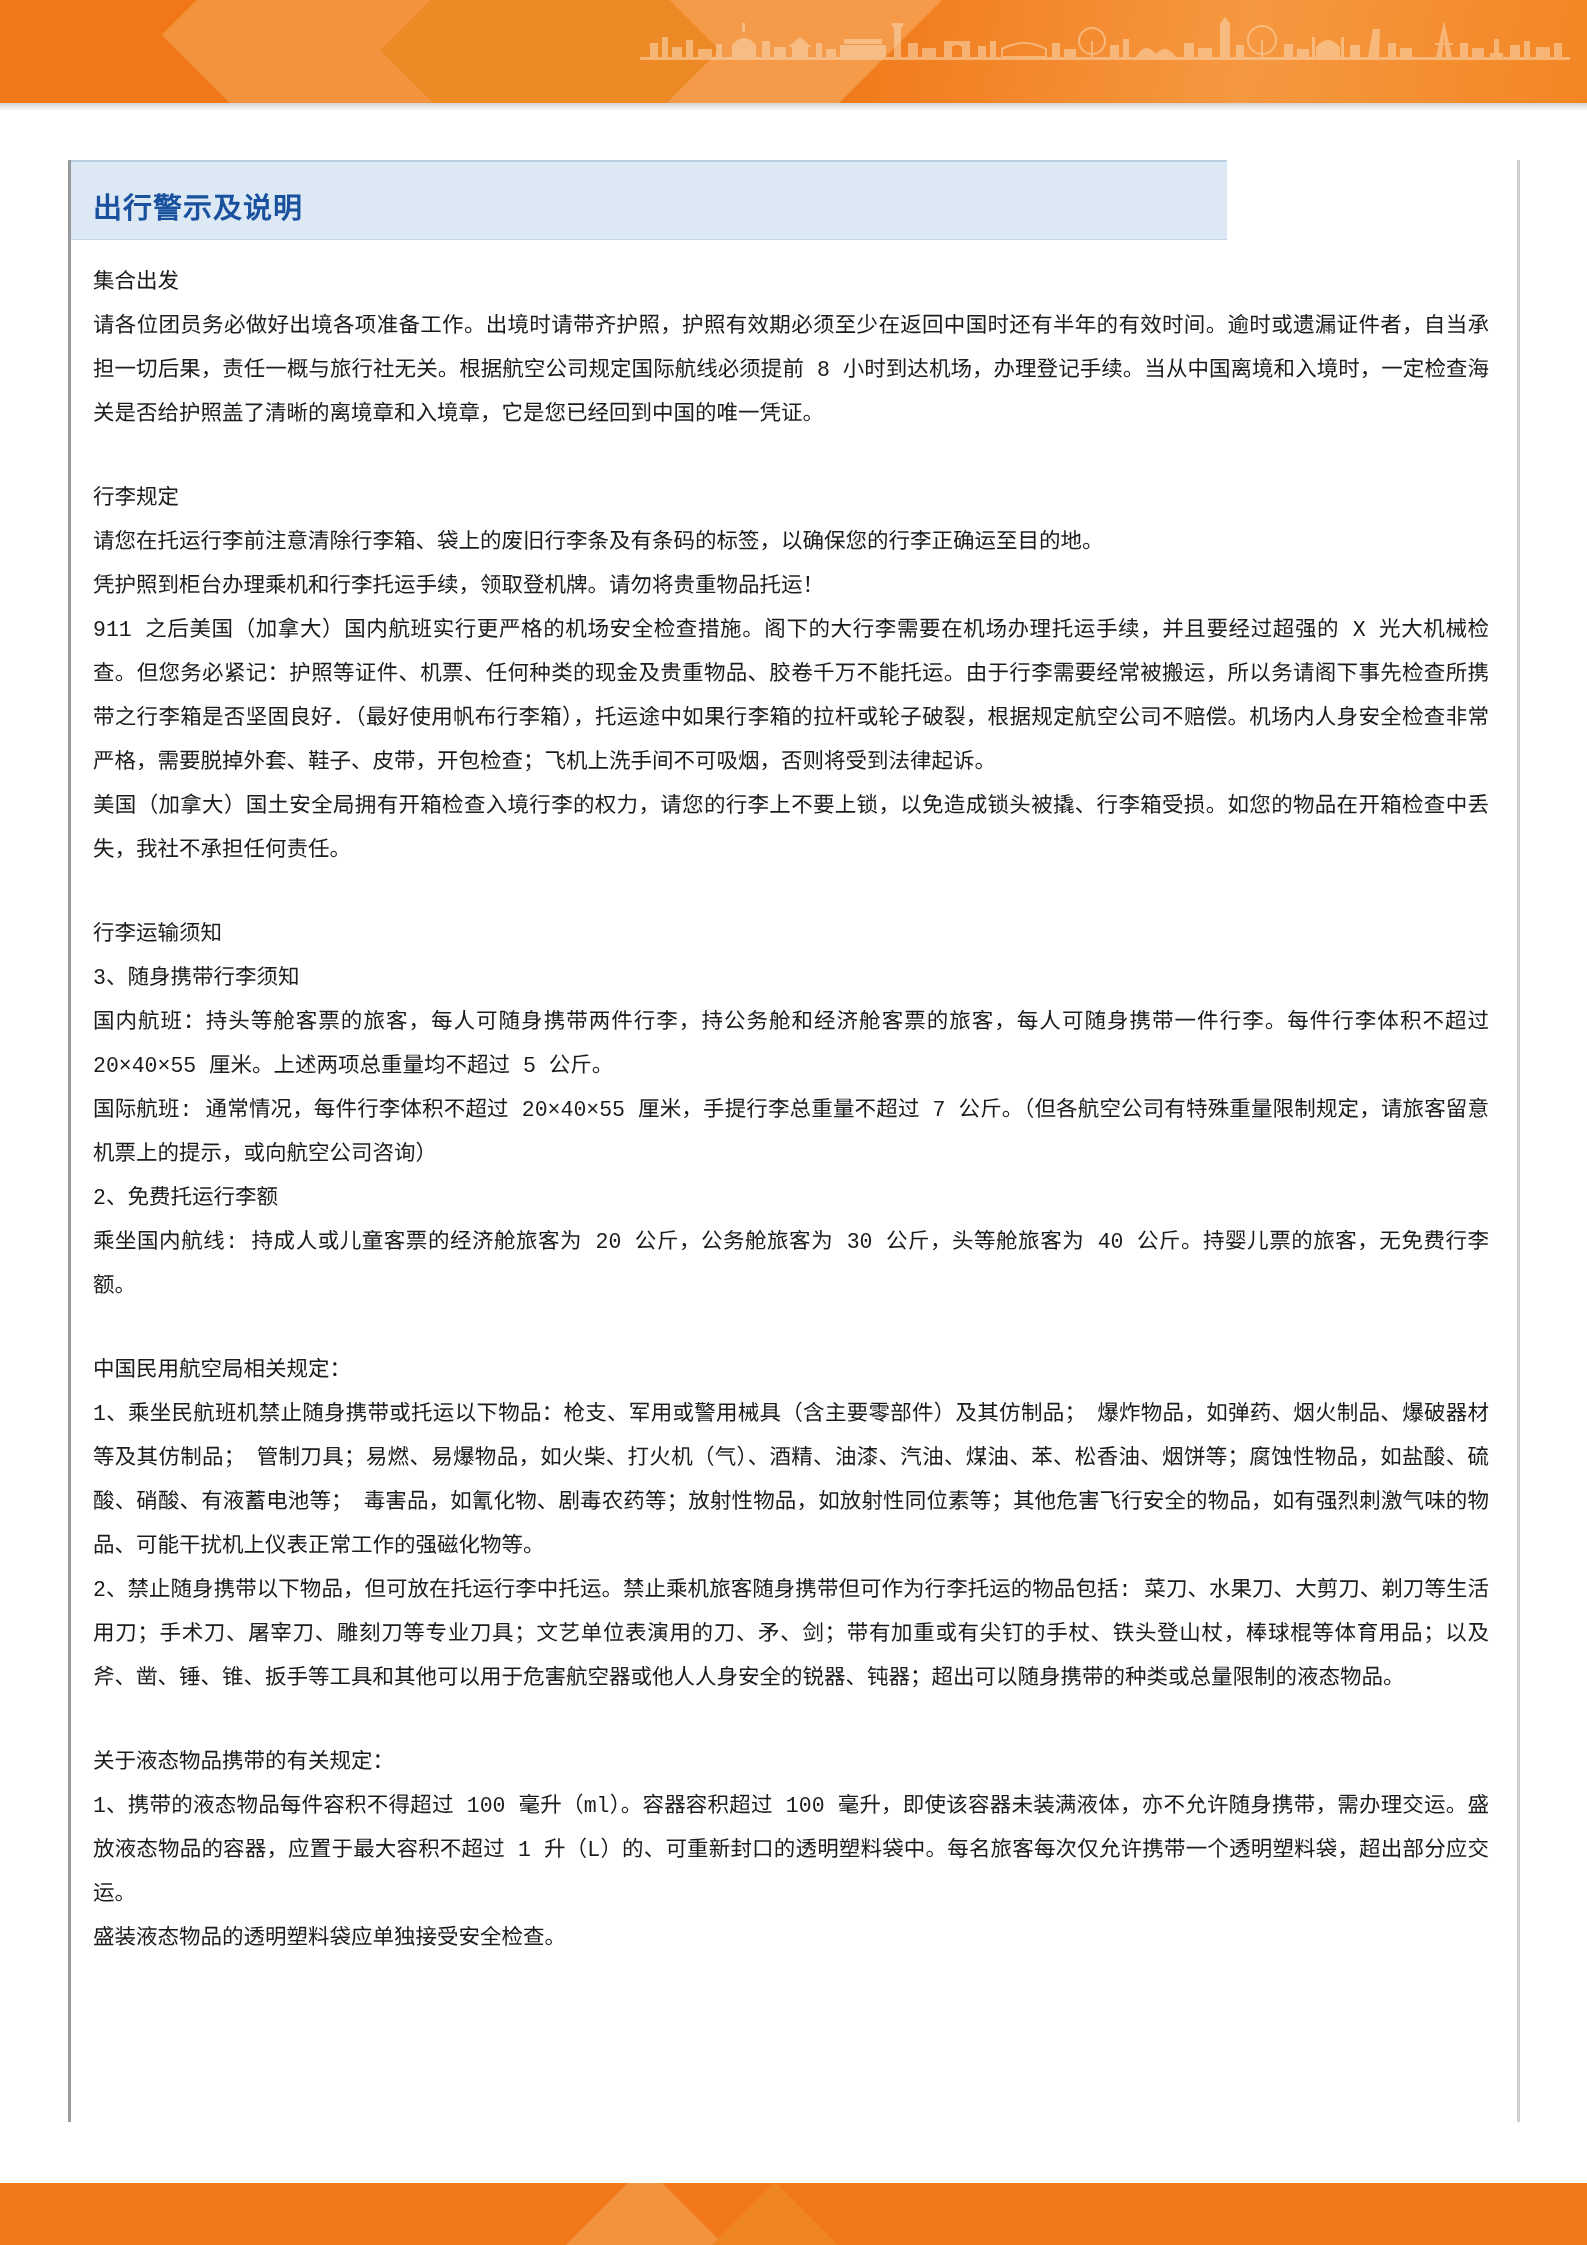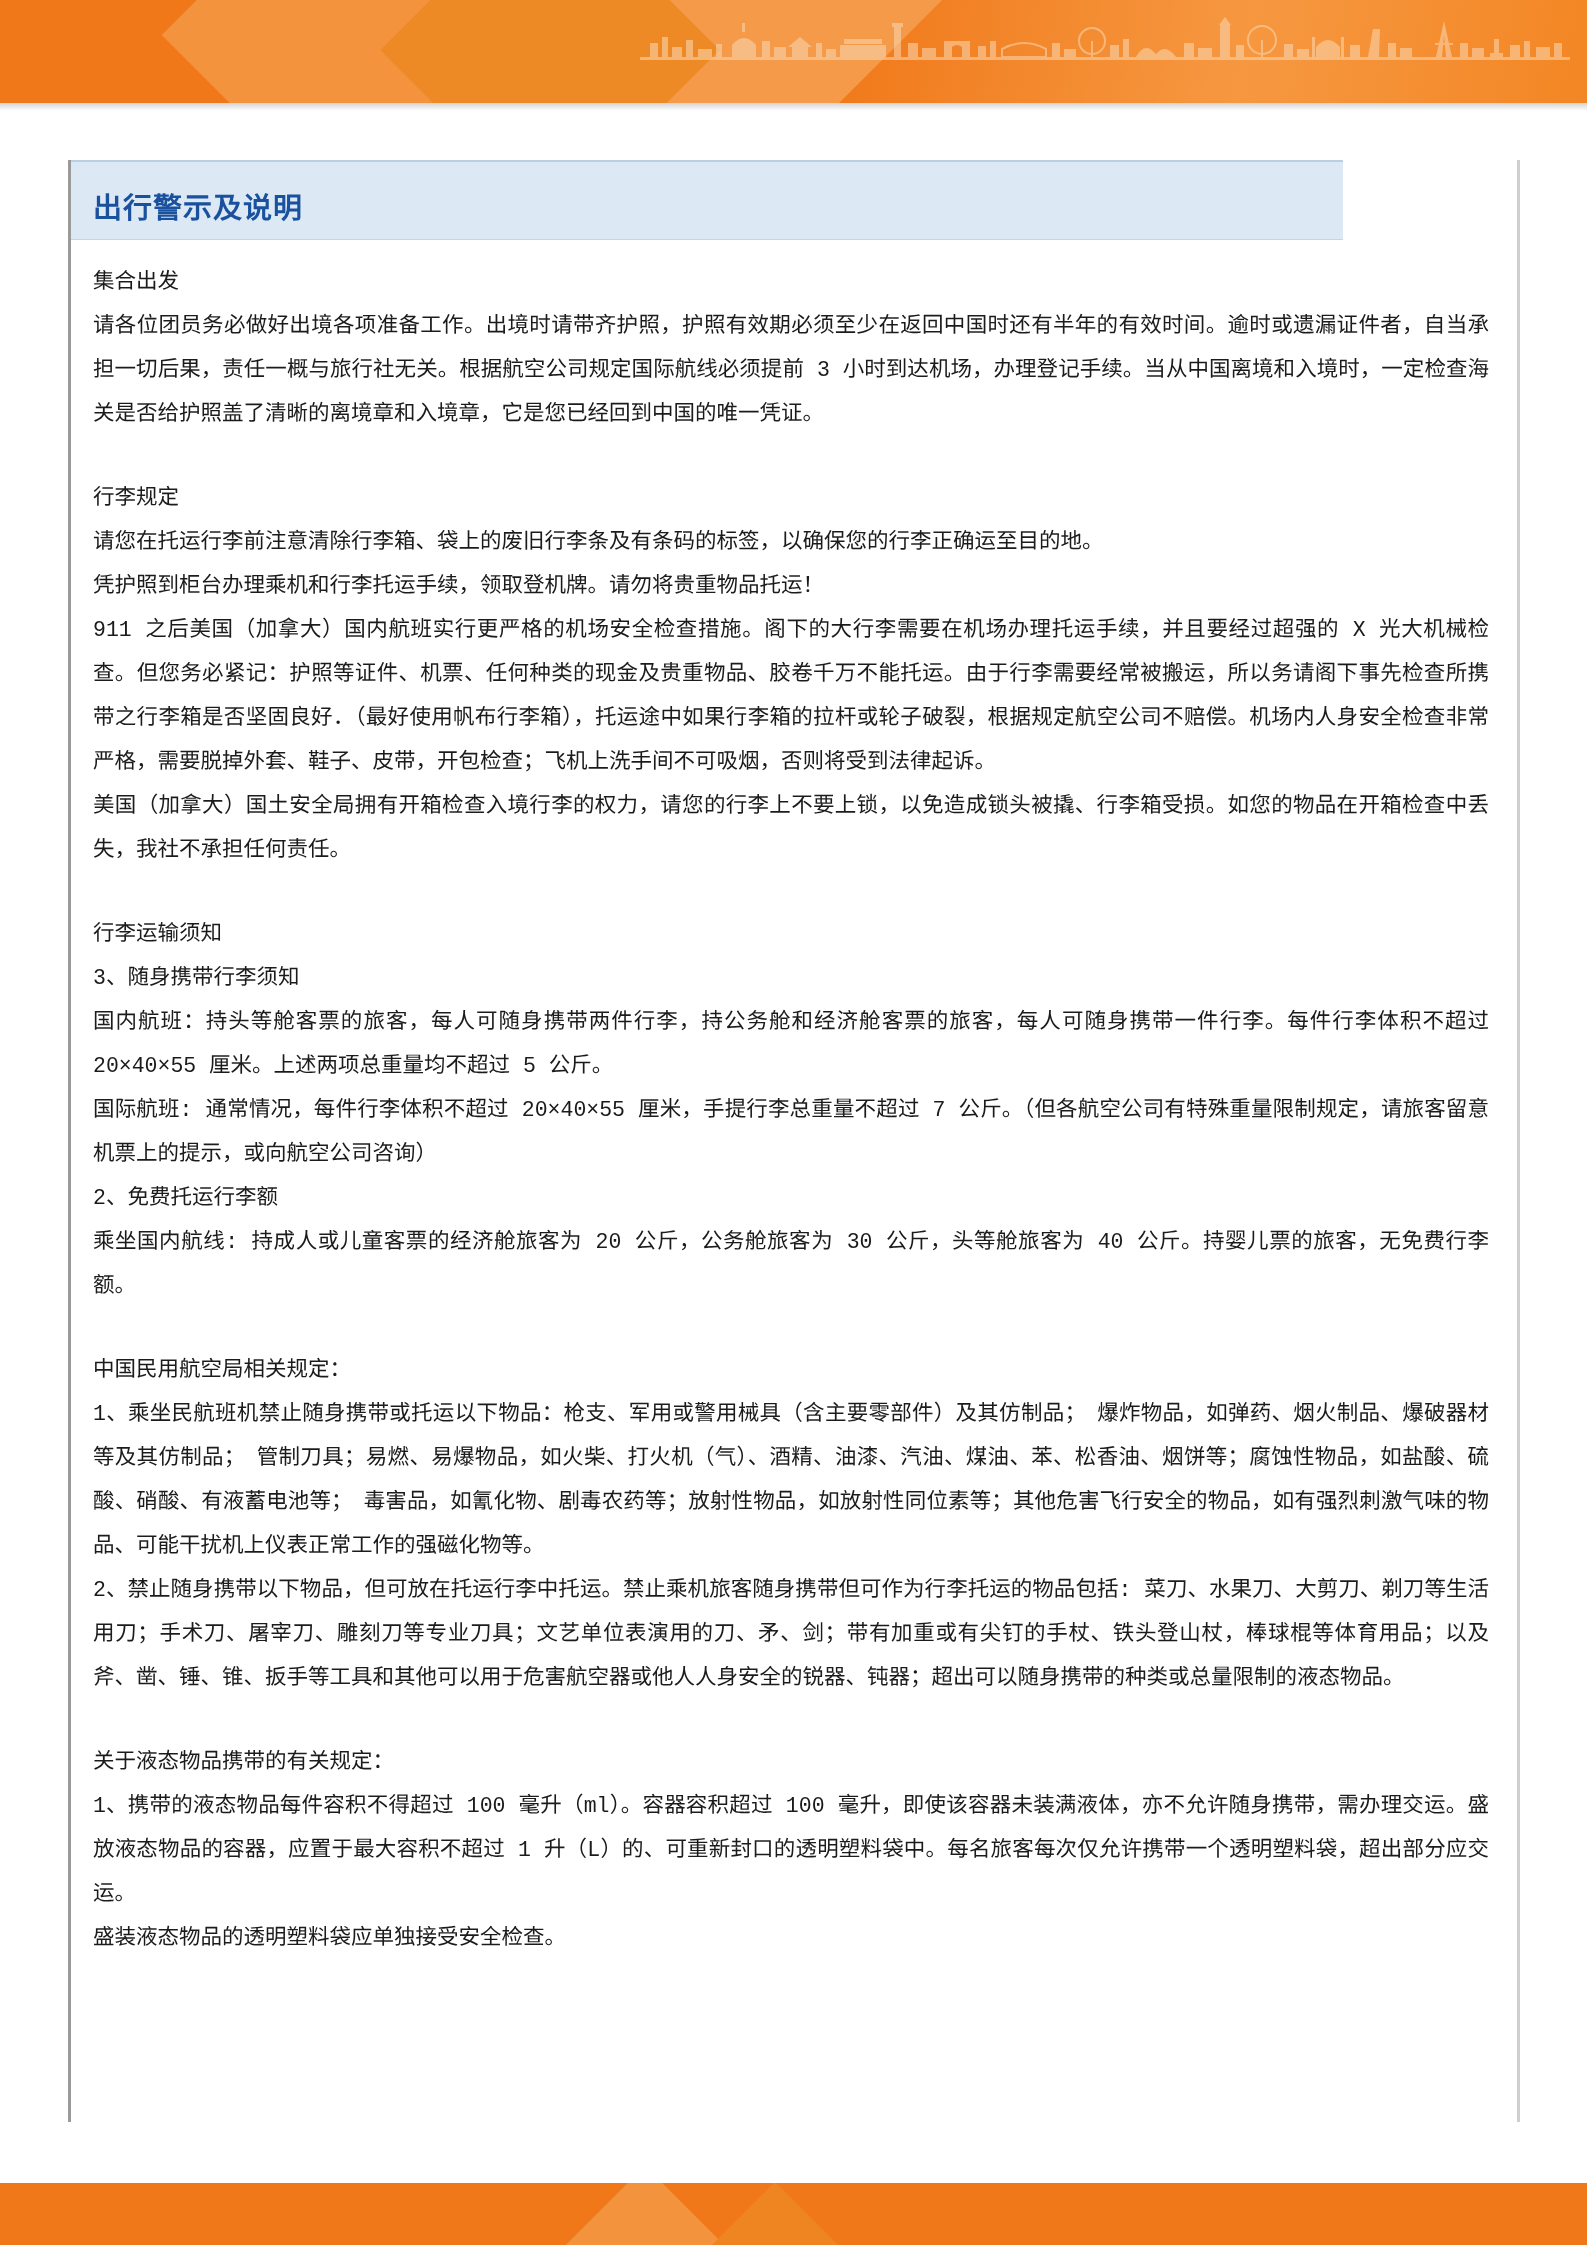--- a/index.html
+++ b/index.html
@@ -104,21 +104,21 @@
     left: -3px; right: -3px;
     bottom: -3px;
     height: 3px;
     background: transparent;
   }
 
   
   .title-bar {
     position: absolute;
     left: 0; top: 0;
-    width: 1272px;
+    width: 1156px;
     height: 80px;
     background: #dce9f5;
     border-top: 2px solid #b9cfe3;
     border-bottom: 1px solid #c3d6e8;
   }
   .title-bar h1 {
     margin: 0;
     position: absolute;
     left: 22px;
     top: 22px;
@@ -239,21 +239,21 @@
 
 <div class="page-frame">
 
   <div class="title-bar">
     <h1>出行警示及说明</h1>
   </div>
 
   <div class="content">
 
     <p class="sec-head">集合出发</p>
-    <p>请各位团员务必做好出境各项准备工作。出境时请带齐护照，护照有效期必须至少在返回中国时还有半年的有效时间。逾时或遗漏证件者，自当承担一切后果，责任一概与旅行社无关。根据航空公司规定国际航线必须提前 3 小时到达机场，办理登记手续。当从中国离境和入境时，一定检查海关是否给护照盖了清晰的离境章和入境章，它是您已经回到中国的唯一凭证。</p>
+    <p>请各位团员务必做好出境各项准备工作。出境时请带齐护照，护照有效期必须至少在返回中国时还有半年的有效时间。逾时或遗漏证件者，自当承担一切后果，责任一概与旅行社无关。根据航空公司规定国际航线必须提前 8 小时到达机场，办理登记手续。当从中国离境和入境时，一定检查海关是否给护照盖了清晰的离境章和入境章，它是您已经回到中国的唯一凭证。</p>
     <div class="spacer"></div>
 
     <p class="sec-head">行李规定</p>
     <p>请您在托运行李前注意清除行李箱、袋上的废旧行李条及有条码的标签，以确保您的行李正确运至目的地。</p>
     <p>凭护照到柜台办理乘机和行李托运手续，领取登机牌。请勿将贵重物品托运！</p>
     <p>911 之后美国（加拿大）国内航班实行更严格的机场安全检查措施。阁下的大行李需要在机场办理托运手续，并且要经过超强的 X 光大机械检查。但您务必紧记：护照等证件、机票、任何种类的现金及贵重物品、胶卷千万不能托运。由于行李需要经常被搬运，所以务请阁下事先检查所携带之行李箱是否坚固良好．（最好使用帆布行李箱），托运途中如果行李箱的拉杆或轮子破裂，根据规定航空公司不赔偿。机场内人身安全检查非常严格，需要脱掉外套、鞋子、皮带，开包检查；飞机上洗手间不可吸烟，否则将受到法律起诉。</p>
     <p>美国（加拿大）国土安全局拥有开箱检查入境行李的权力，请您的行李上不要上锁，以免造成锁头被撬、行李箱受损。如您的物品在开箱检查中丢失，我社不承担任何责任。</p>
     <div class="spacer"></div>
 
     <p class="sec-head">行李运输须知</p>

